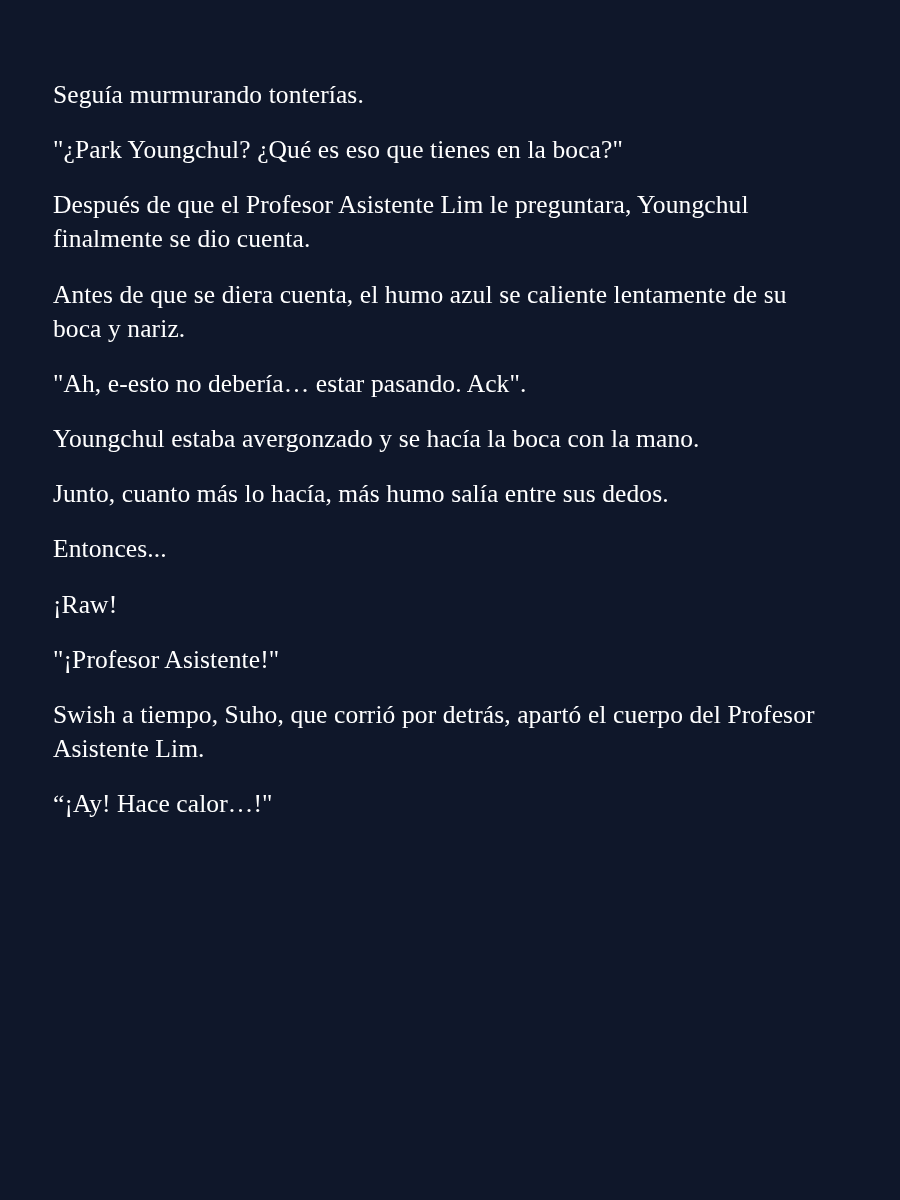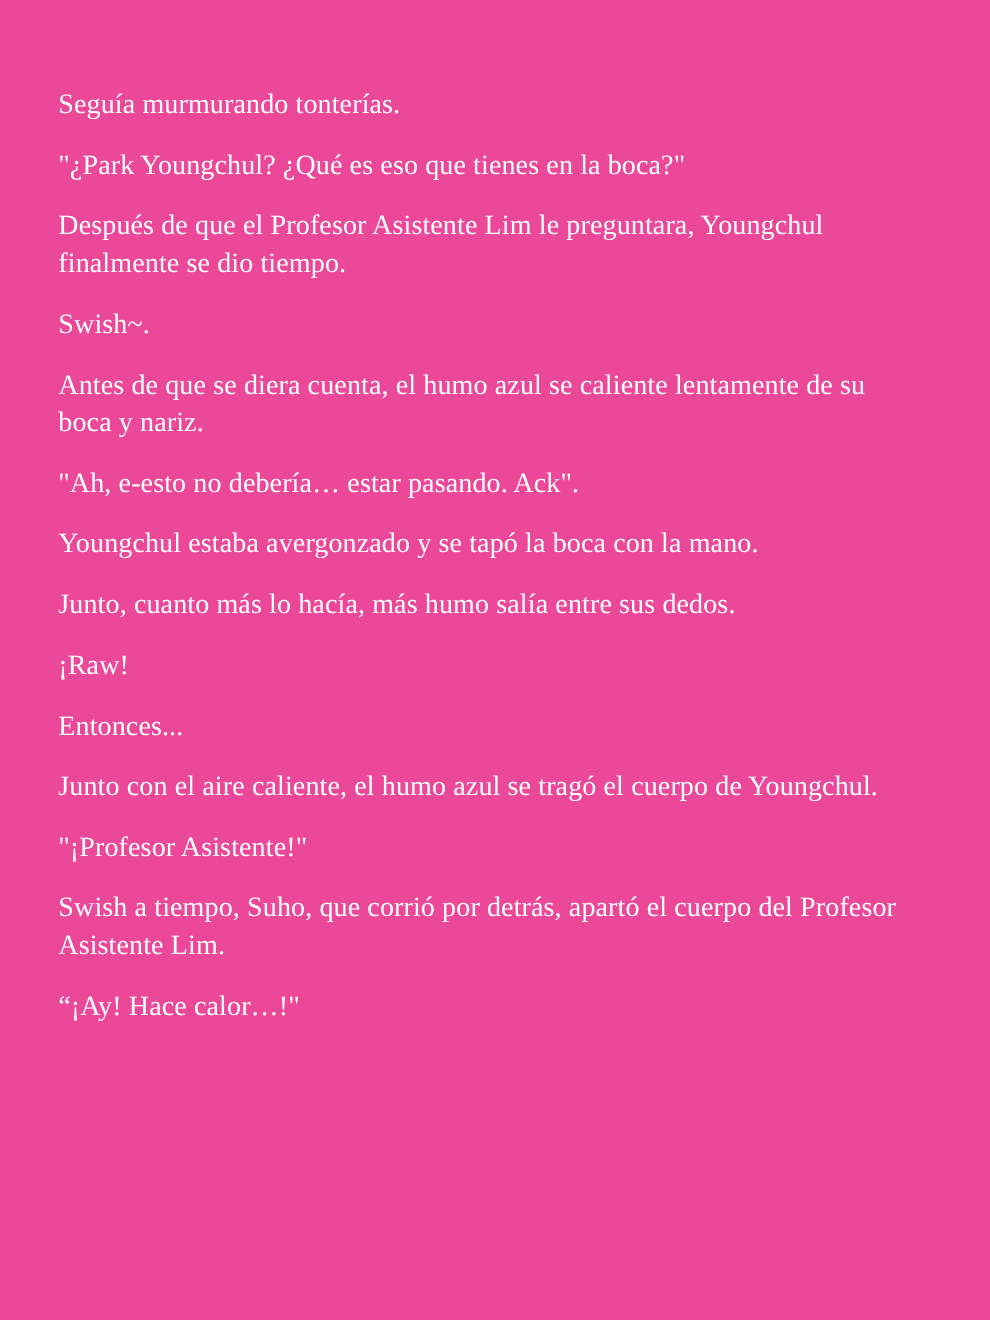--- a/index.html
+++ b/index.html
@@ -8,21 +8,21 @@
     background: #000000;
   }
   body {
     width: 900px;
     height: 1200px;
     overflow: hidden;
   }
   .page {
     width: 900px;
     height: 1200px;
-    background: #ec4899;
+    background: #0f172a;
     box-sizing: border-box;
     padding: 78px 60px 40px 53px;
   }
   .reader-body {
     display: block;
   }
   .para {
     color: #ffffff;
     font-family: "Liberation Serif", "DejaVu Serif", serif;
     font-size: 25.5px;
@@ -36,26 +36,24 @@
     margin-bottom: 0;
   }
 </style>
 </head>
 <body>
 
 <div class="page">
   <div class="reader-body">
     <p class="para">Seguía murmurando tonterías.</p>
     <p class="para">"¿Park Youngchul? ¿Qué es eso que tienes en la boca?"</p>
-    <p class="para">Después de que el Profesor Asistente Lim le preguntara, Youngchul finalmente se dio tiempo.</p>
-    <p class="para">Swish~.</p>
+    <p class="para">Después de que el Profesor Asistente Lim le preguntara, Youngchul finalmente se dio cuenta.</p>
     <p class="para">Antes de que se diera cuenta, el humo azul se caliente lentamente de su boca y nariz.</p>
     <p class="para">"Ah, e-esto no debería… estar pasando. Ack".</p>
-    <p class="para">Youngchul estaba avergonzado y se tapó la boca con la mano.</p>
+    <p class="para">Youngchul estaba avergonzado y se hacía la boca con la mano.</p>
     <p class="para">Junto, cuanto más lo hacía, más humo salía entre sus dedos.</p>
+    <p class="para">Entonces...</p>
     <p class="para">¡Raw!</p>
-    <p class="para">Entonces...</p>
-    <p class="para">Junto con el aire caliente, el humo azul se tragó el cuerpo de Youngchul.</p>
     <p class="para">"¡Profesor Asistente!"</p>
     <p class="para">Swish a tiempo, Suho, que corrió por detrás, apartó el cuerpo del Profesor Asistente Lim.</p>
     <p class="para">“¡Ay! Hace calor…!"</p>
   </div>
 </div>
 
 </body></html>

